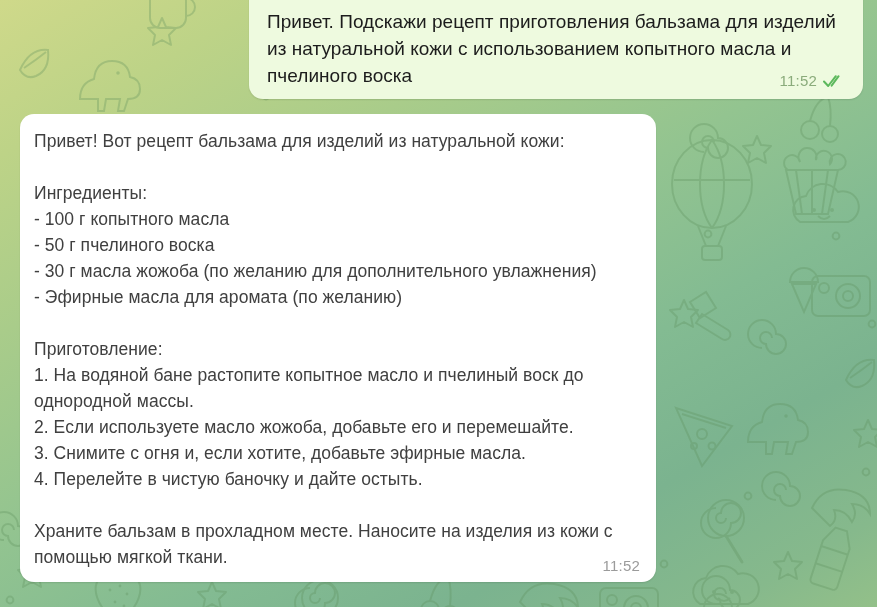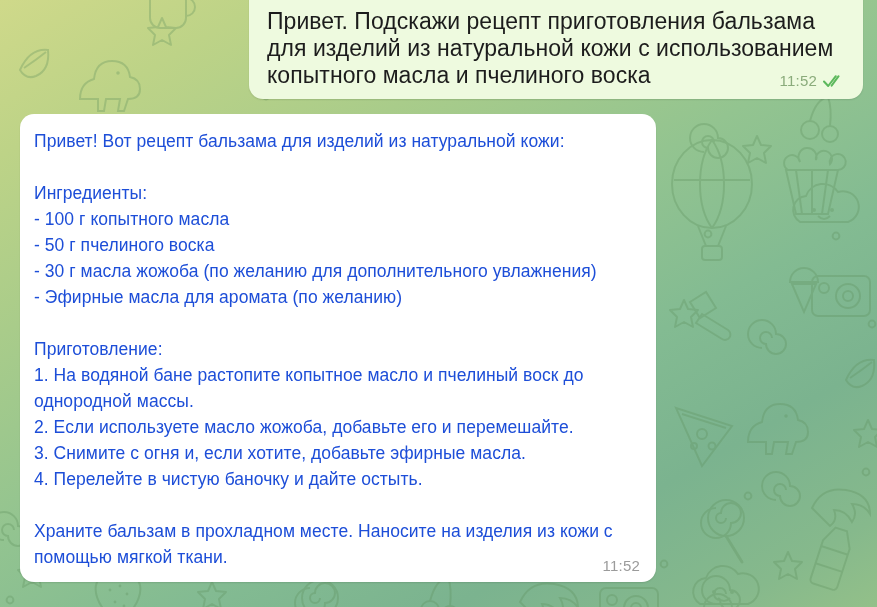--- a/index.html
+++ b/index.html
@@ -53,21 +53,21 @@
   #bubble-outgoing {
     position: absolute;
     left: 249px;
     top: -14px;
     width: 614px;
     background: #eefadf;
     border-radius: 14px;
     padding: 22px 18px 10px 18px;
   }
   #bubble-outgoing .msg-text {
-    font-size: 23px;
+    font-size: 19px;
     line-height: 27px;
     color: #1c1c1c;
     letter-spacing: 0.05px;
     white-space: pre-wrap;
     word-wrap: break-word;
   }
   #bubble-outgoing .meta {
     position: absolute;
     right: 18px;
     bottom: 10px;
@@ -97,21 +97,21 @@
     width: 636px;
     background: #ffffff;
     border-radius: 14px;
     padding: 14px 16px 12px 14px;
     box-sizing: border-box;
     box-shadow: 0 1px 1.5px rgba(20,40,20,0.13);
   }
   #bubble-incoming .msg-text {
     font-size: 17.5px;
     line-height: 26px;
-    color: #1d4ed8;
+    color: #404040;
     letter-spacing: 0.05px;
     white-space: pre-wrap;
     word-wrap: break-word;
   }
   #bubble-incoming .meta {
     position: absolute;
     right: 16px;
     bottom: 8px;
     display: flex;
     align-items: center;

